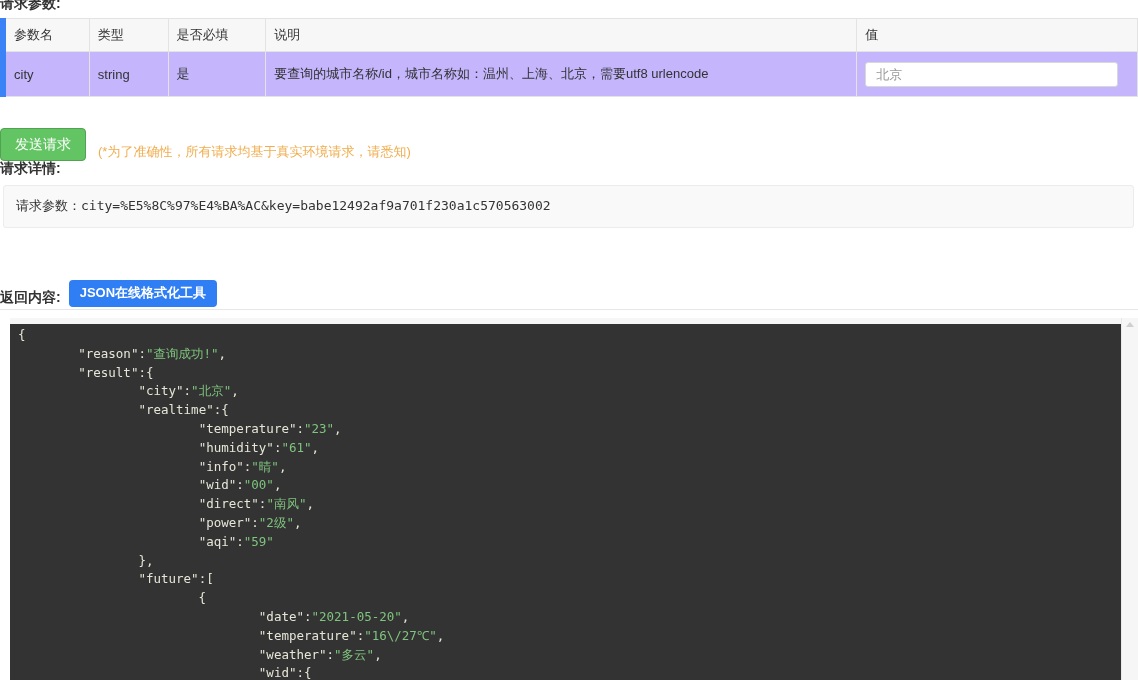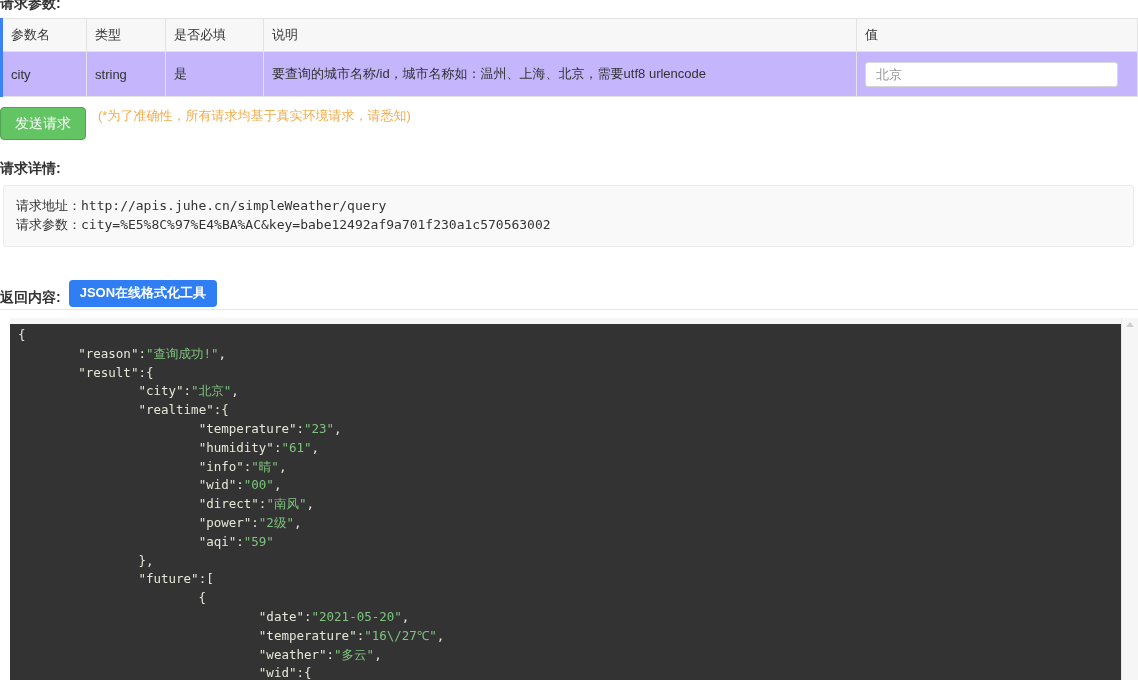--- a/index.html
+++ b/index.html
@@ -56,21 +56,21 @@
     padding-top: 7px;
     padding-bottom: 7px;
     font-size: 13px;
     color: #333;
   }
   .params-table tr td {
     background: #c4b5fd;
     height: 28px;
   }
   .params-table th:first-child,
-  .params-table td:first-child { border-left: 3px solid #3b82f6; }
+  .params-table td:first-child { border-left: 6px solid #3b82f6; }
 
   .col-name  { width: 72px; }
   .col-type  { width: 65px; }
   .col-req   { width: 88px; }
   .col-desc  { width: 630px; }
   .col-value { width: 265px; }
 
   .value-cell { padding: 6px 6px 6px 16px; }
 
   .value-input {
@@ -85,23 +85,23 @@
     border-radius: 3px;
     background: #ffffff;
     outline: none;
   }
   .value-input::placeholder { color: #999999; }
 
   
   .send-row {
     position: absolute;
     left: 0px;
-    top: 107px;
+    top: 128px;
     display: flex;
-    align-items: flex-start;
+    align-items: flex-end;
   }
   .send-btn {
     background: #62c462;
     border: 1px solid #51a351;
     color: #ffffff;
     font-size: 14px;
     font-family: "Liberation Sans", "DejaVu Sans", sans-serif;
     padding: 7px 14px;
     border-radius: 4px;
     cursor: pointer;
@@ -264,23 +264,20 @@
 </table>
 
 <div class="send-row">
   <button class="send-btn">发送请求</button>
   <span class="send-note">(*为了准确性，所有请求均基于真实环境请求，请悉知)</span>
 </div>
 
 <div class="section-title" id="detail-title">请求详情:</div>
 
 <div class="detail-box">
-  <div class="detail-line">
-    <span class="lbl">请求地址：</span><span class="val">http://apis.juhe.cn/simpleWeather/query</span>
-  </div>
   <div class="detail-line">
     <span class="lbl">请求参数：</span><span class="val">city=%E5%8C%97%E4%BA%AC&amp;key=babe12492af9a701f230a1c570563002</span>
   </div>
 </div>
 
 <div class="return-row">
   <span class="return-label">返回内容:</span>
   <button class="json-tool-btn">JSON在线格式化工具</button>
 </div>
 

